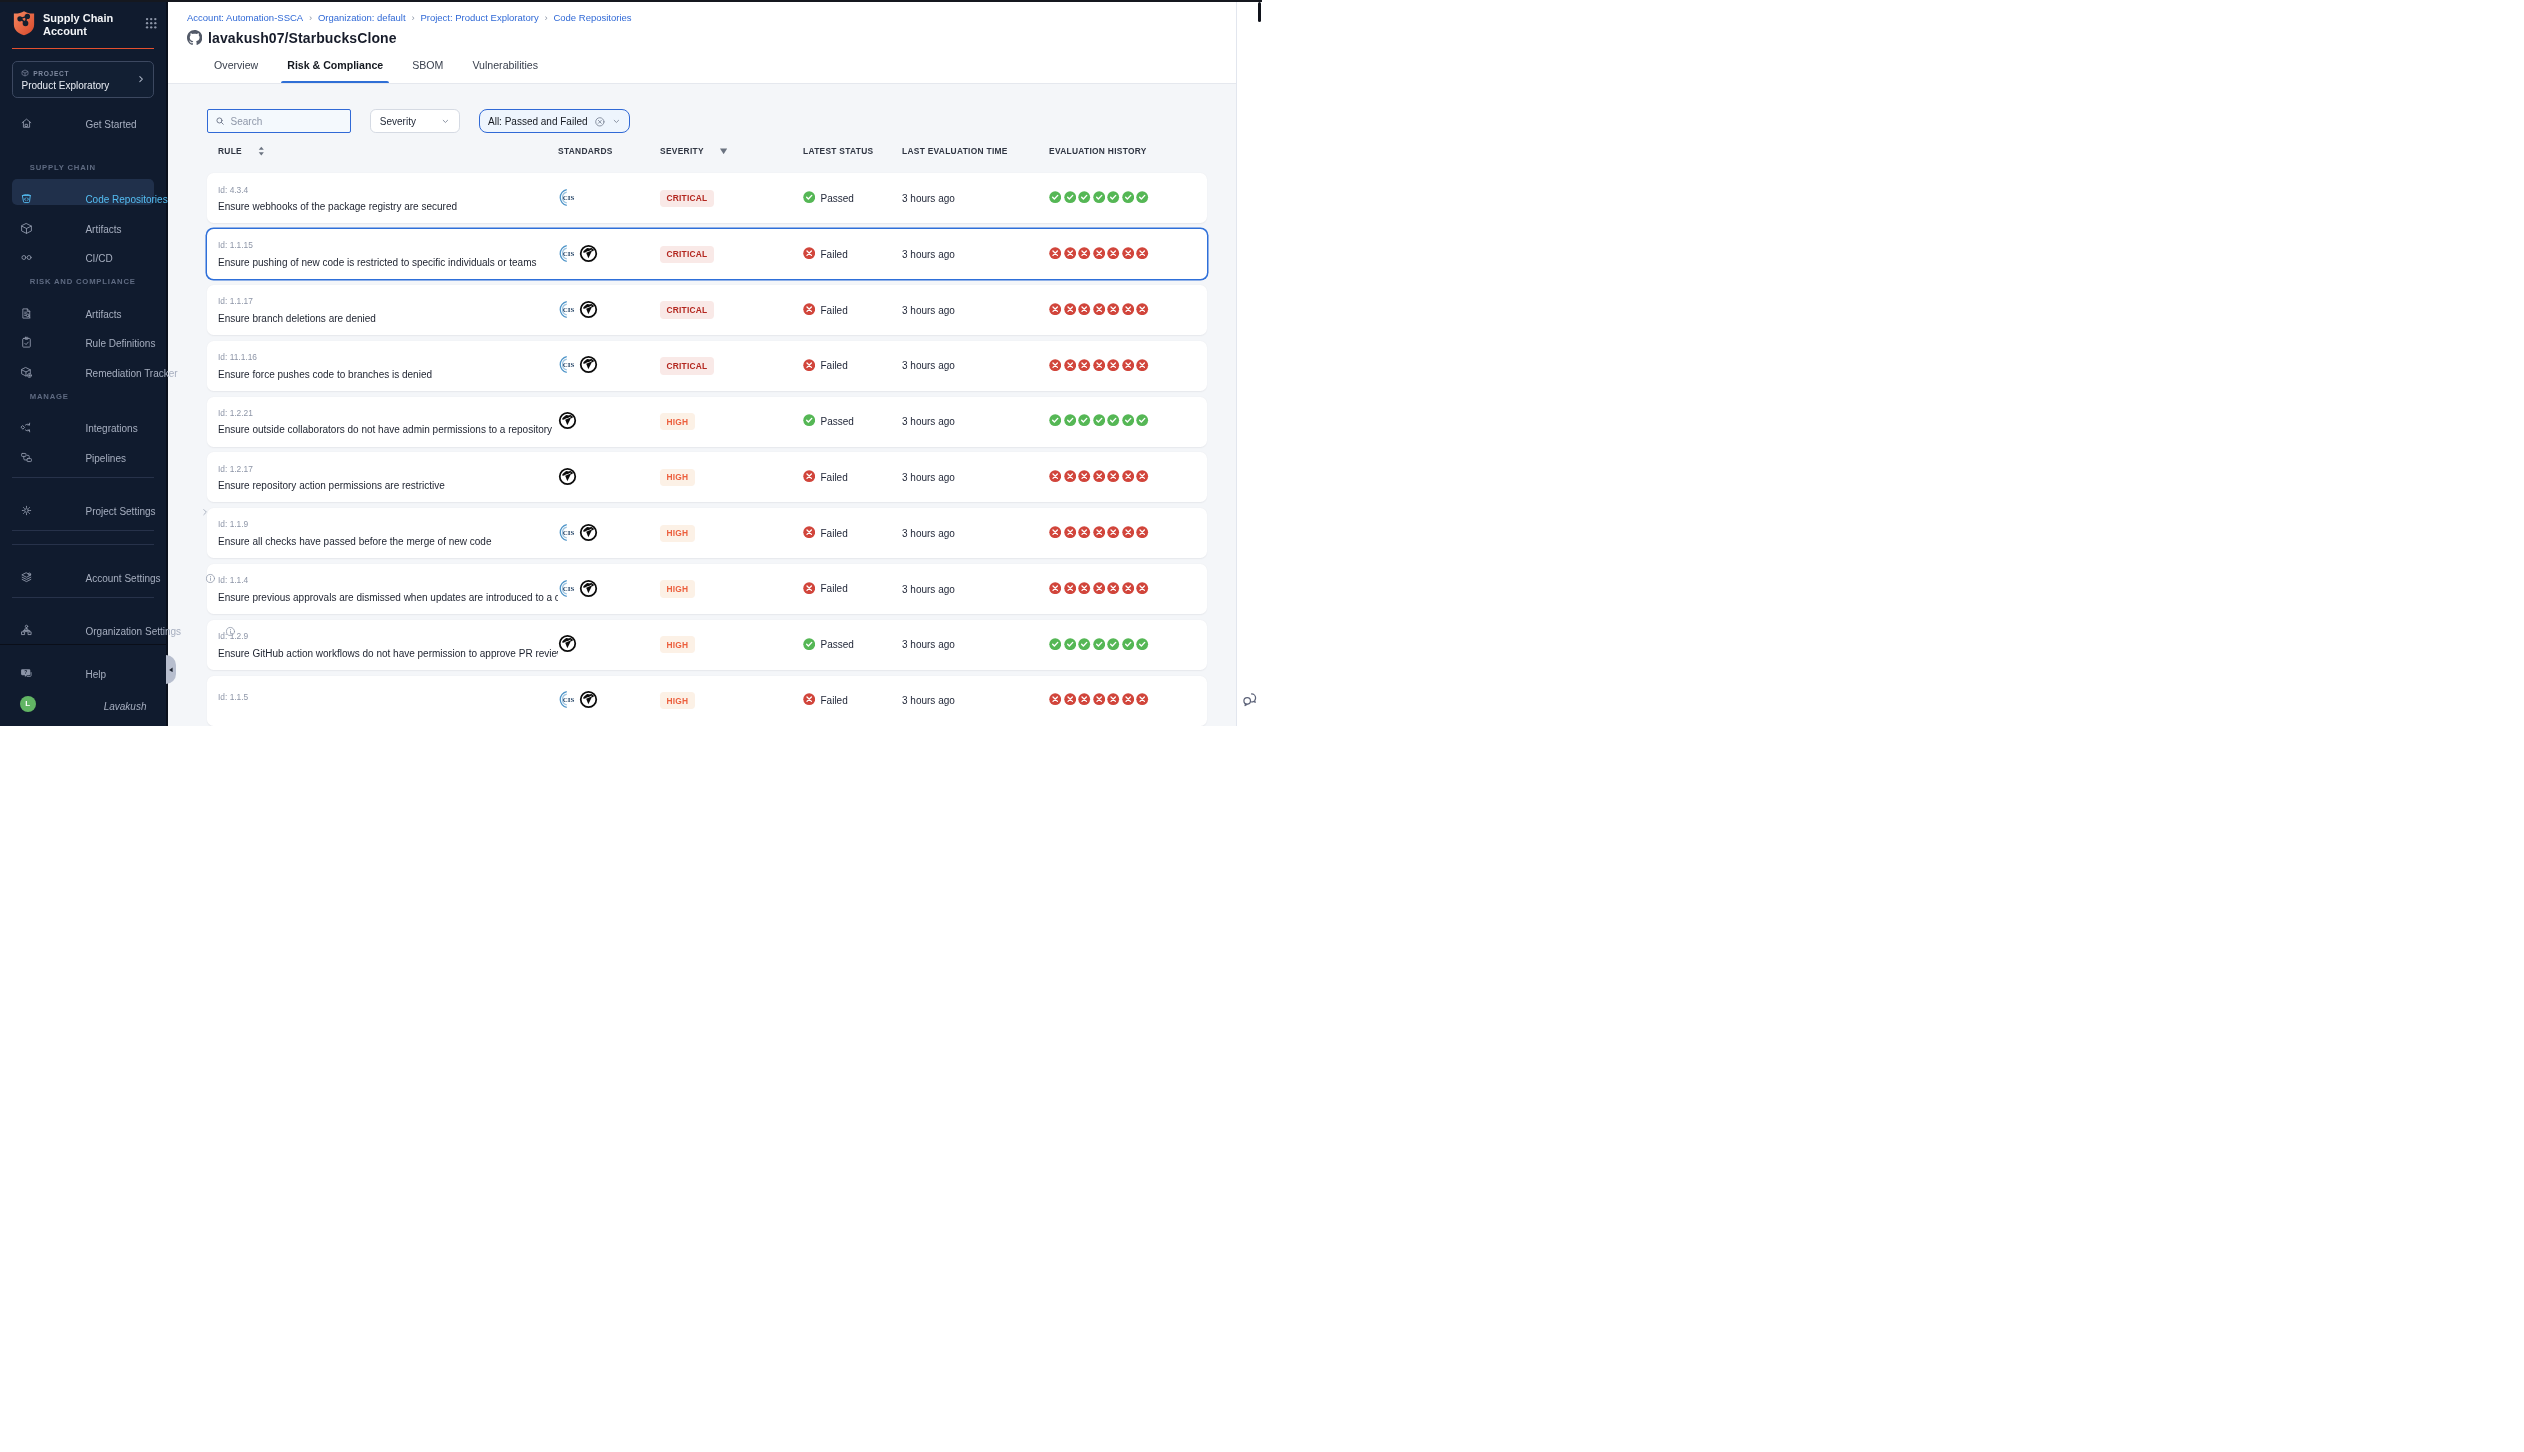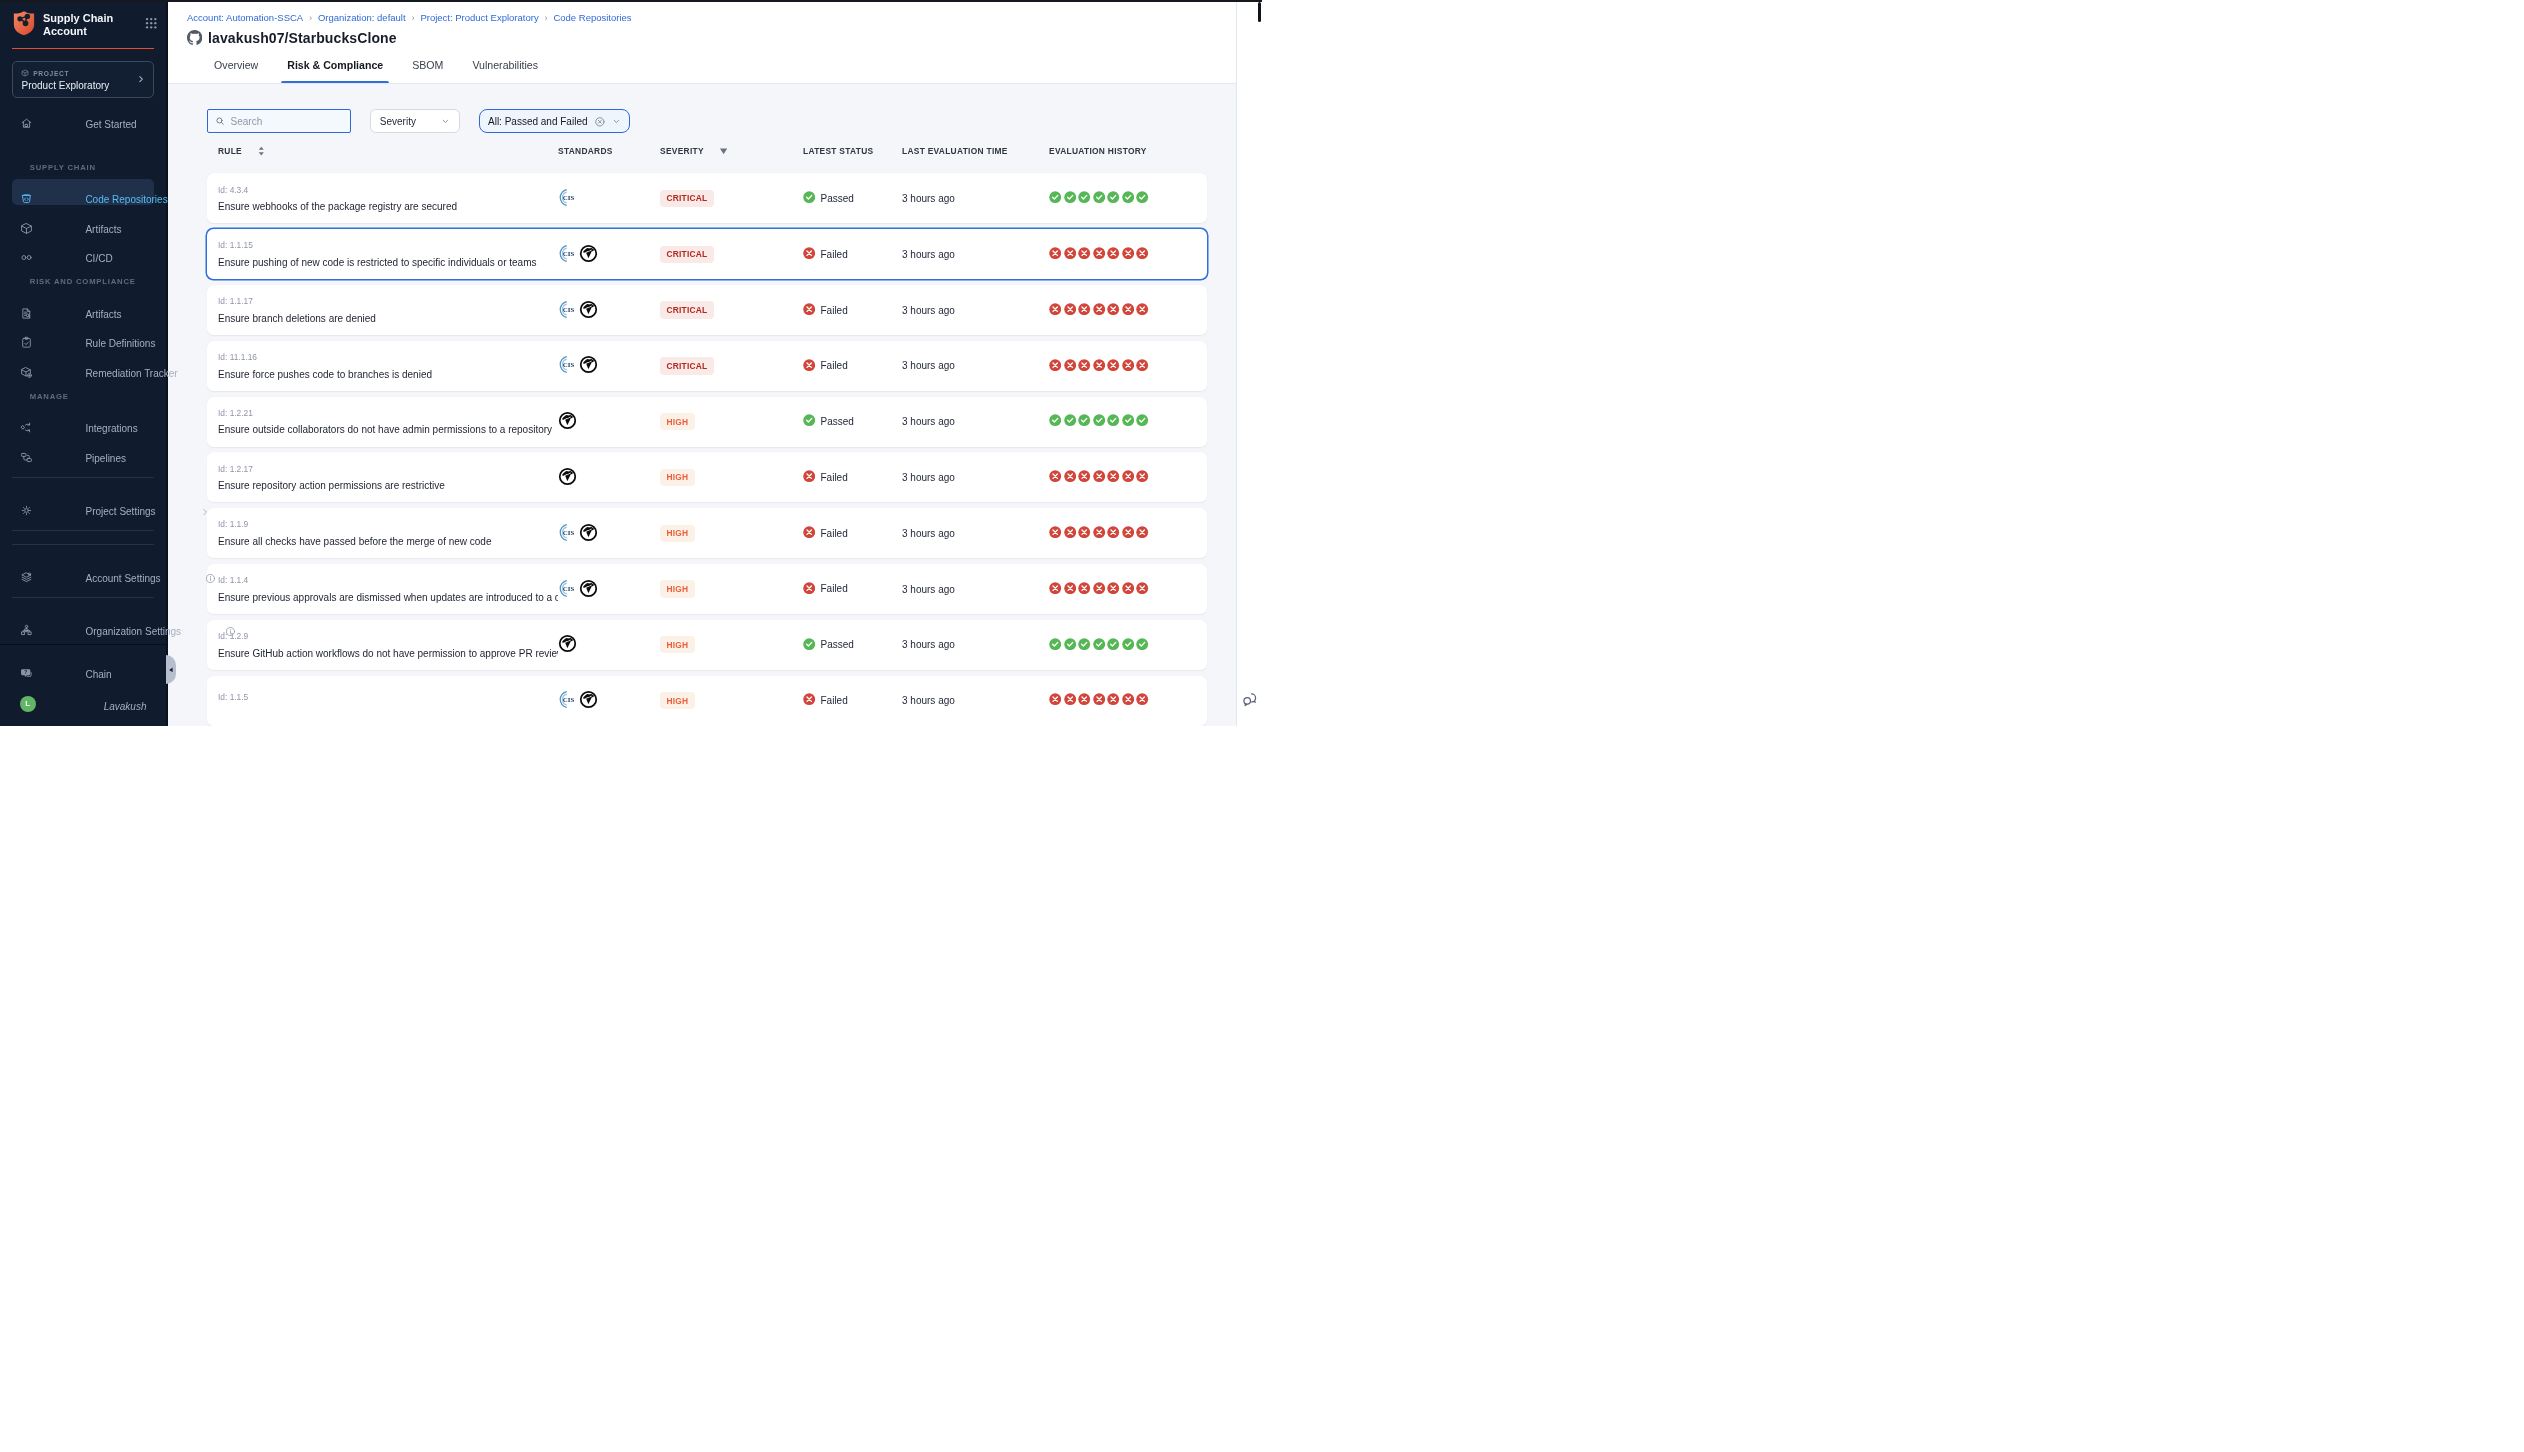--- a/index.html
+++ b/index.html
@@ -335,21 +335,21 @@
 
     <div class="sb-footer">
       <div class="nav-item">
         <span class="ic">
           <svg width="13" height="13" viewBox="0 0 24 24" fill="currentColor" style="font-size:13.5px">
             <path d="M4 4h13a2 2 0 0 1 2 2v7a2 2 0 0 1-2 2h-4l-4 3.4V15H4a2 2 0 0 1-2-2V6a2 2 0 0 1 2-2Z"></path>
             <text x="8" y="12.6" font-size="9" font-weight="bold" fill="#101b2e">?</text>
             <path d="M20.5 9.5v6.2a1.6 1.6 0 0 1-1.6 1.6h-6.4" fill="none" stroke="currentColor" stroke-width="1.6"></path>
           </svg>
         </span>
-        <span class="lbl">Chain</span>
+        <span class="lbl">Help</span>
       </div>
       <div class="nav-item">
         <span class="avatar">L</span>
         <span class="user-lbl">Lavakush</span>
       </div>
     </div>
 
     <div class="collapse-handle">
       <svg width="5.8" height="5.8" viewBox="0 0 10 10">
           <path d="M8 1 2 5l6 4Z" fill="#1c2330"></path>

